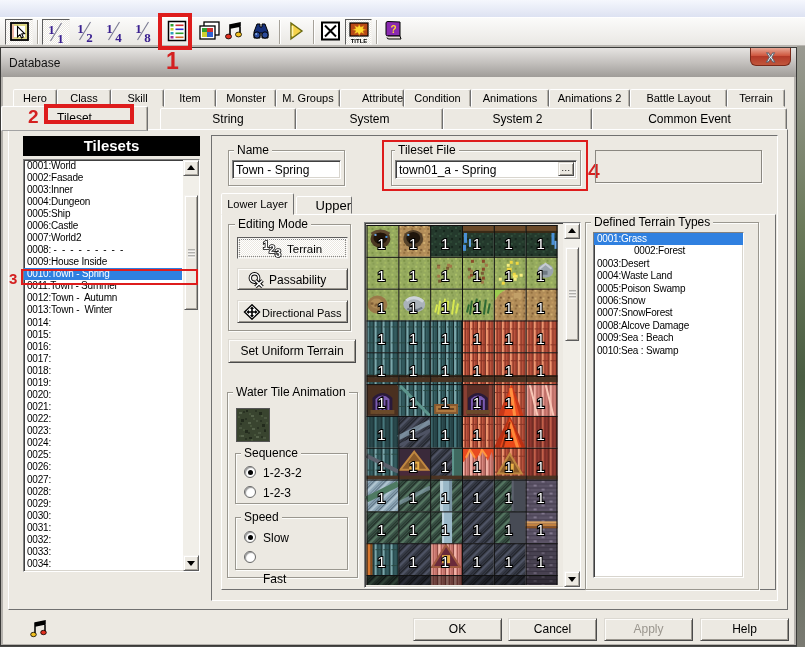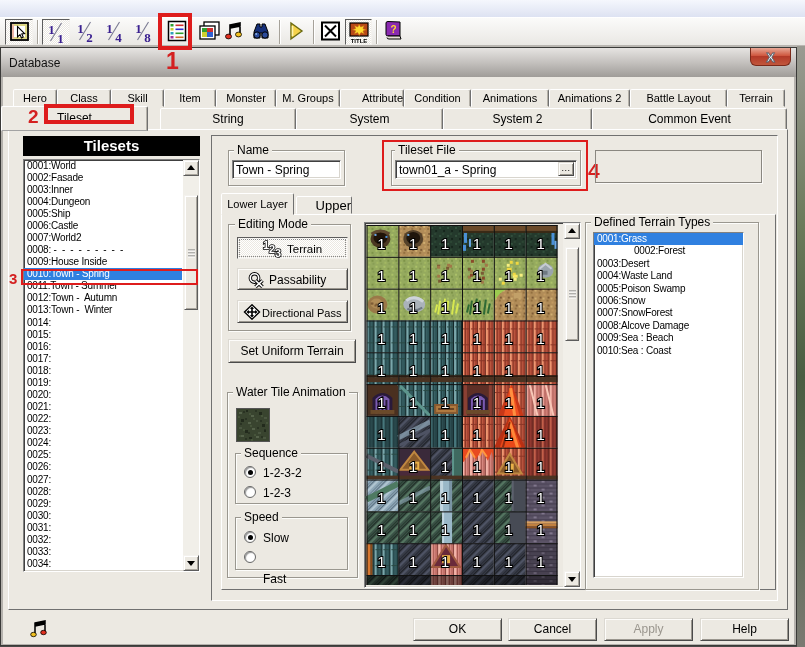--- a/index.html
+++ b/index.html
@@ -899,21 +899,21 @@
 <div style="position:absolute;left:0;top:0;width:149px;">
 <div class="li" style="background:#2f80e0;color:#fff;height:12.4px;">0001:Grass</div>
 <div class="li" style="height:12.4px;padding-left:40px;">0002:Forest</div>
 <div class="li" style="height:12.4px;">0003:Desert</div>
 <div class="li" style="height:12.4px;">0004:Waste Land</div>
 <div class="li" style="height:12.4px;">0005:Poison Swamp</div>
 <div class="li" style="height:12.4px;">0006:Snow</div>
 <div class="li" style="height:12.4px;">0007:SnowForest</div>
 <div class="li" style="height:12.4px;">0008:Alcove Damage</div>
 <div class="li" style="height:12.4px;">0009:Sea : Beach</div>
-<div class="li" style="height:12.4px;">0010:Sea : Coast</div>
+<div class="li" style="height:12.4px;">0010:Sea : Swamp</div>
 </div>
     </div>
 <div class="abs" style="left:21px;top:269px;width:177px;height:16px;border:2px solid #de1c1c;"></div>
 <div class="redlab" style="left:9px;top:270px;font-size:15px;">3</div>
 <div class="abs btn" style="left:413px;top:618px;width:89px;height:23px;font-size:12px;line-height:21px;color:#000;">OK</div>
 <div class="abs btn" style="left:508px;top:618px;width:89px;height:23px;font-size:12px;line-height:21px;color:#000;">Cancel</div>
 <div class="abs btn" style="left:604px;top:618px;width:89px;height:23px;font-size:12px;line-height:21px;color:#9a968e;">Apply</div>
 <div class="abs btn" style="left:700px;top:618px;width:89px;height:23px;font-size:12px;line-height:21px;color:#000;">Help</div>
 <div class="abs" style="left:28px;top:618px;width:24px;height:22px;"><svg width="24" height="22" viewBox="0 0 24 22">
         <path d="M7 5 L7 16 M17 3 L17 14 M7 5 L17 3 L17 6 L7 8 Z" stroke="#000" stroke-width="1.5" fill="#000"></path>

